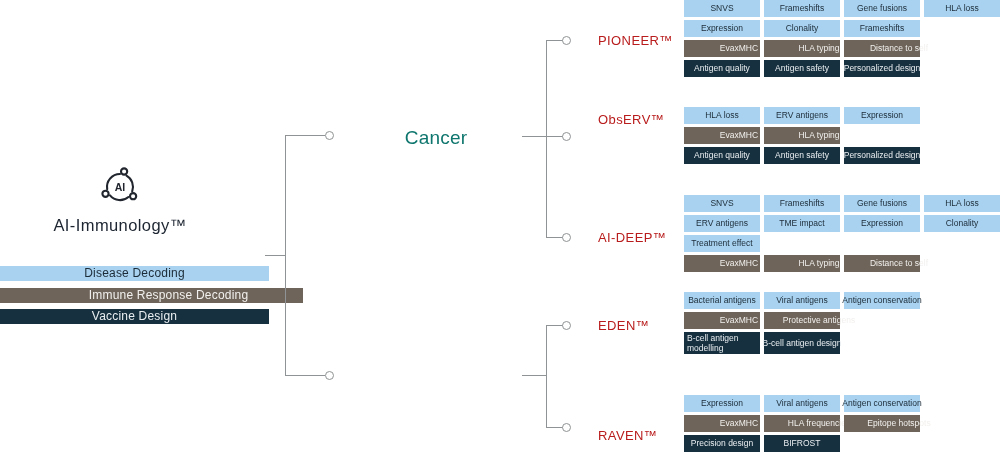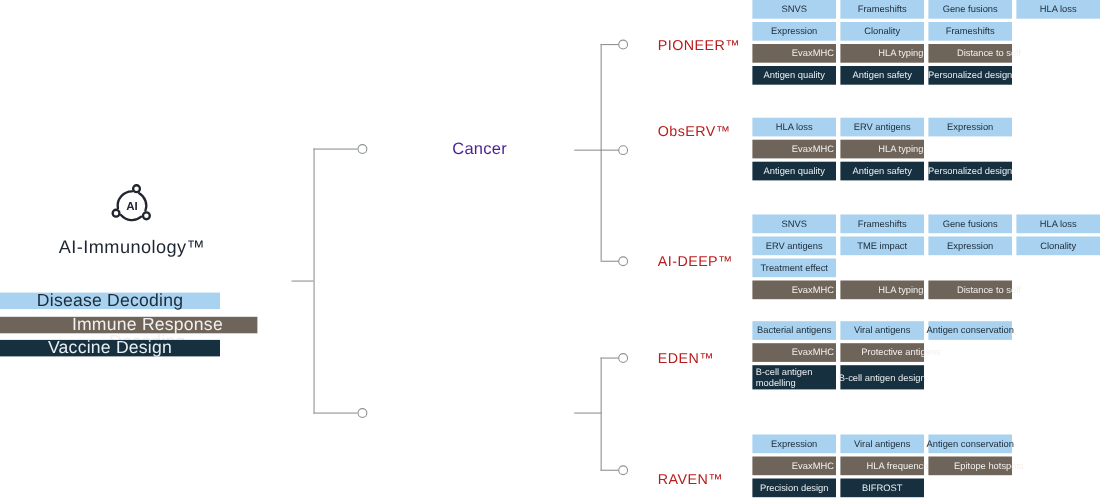--- a/index.html
+++ b/index.html
@@ -7,38 +7,38 @@
     position:relative;width:1000px;height:453px;background:#ffffff;overflow:hidden;
     font-family:"Liberation Sans",sans-serif;
   }
   
   #logo{position:absolute;left:96px;top:164px;width:48px;height:48px;}
   #platform-title{
     position:absolute;left:18px;top:216px;width:204px;text-align:center;
     font-size:16.5px;font-weight:500;letter-spacing:.4px;color:#1d2531;
   }
   .legend-bar{
-    position:absolute;left:0;width:200px;height:15px;line-height:15px;
-    text-align:center;font-size:16px;letter-spacing:.2px;
+    position:absolute;left:0;width:269px;height:15px;line-height:15px;
+    text-align:center;font-size:12px;letter-spacing:.2px;
   }
   
   .disease{background:var(--disease,#a8d2ef);color:#1c2b38;}
   .immune{background:var(--immune,#6e6459);color:#f2f0ee;padding-left:34px;}
   .vaccine{background:var(--vaccine,#17303f);color:#e9eef1;}
   
   .hline,.vline{position:absolute;background:var(--line,#8f9395);}
   .hline{height:1px;}
   .vline{width:1px;}
   .node-circle{
     position:absolute;width:9px;height:9px;border:1.4px solid var(--line,#8f9395);
     border-radius:50%;background:#fff;box-sizing:border-box;
   }
   
   .branch-label{
-    position:absolute;text-align:center;font-size:15px;color:#4c1d95;letter-spacing:.2px;
+    position:absolute;text-align:center;font-size:19px;color:#0f766e;letter-spacing:.2px;
   }
   .product-label{
     position:absolute;left:598px;width:120px;font-size:13px;font-weight:500;
     color:#b91c1c;letter-spacing:.4px;
   }
   
   .grid{position:absolute;left:684px;width:318px;display:flex;flex-direction:column;gap:3px;}
   .tag-row{display:flex;gap:4px;align-items:stretch;}
   .tag{
     width:76px;min-height:17px;box-sizing:border-box;display:flex;

